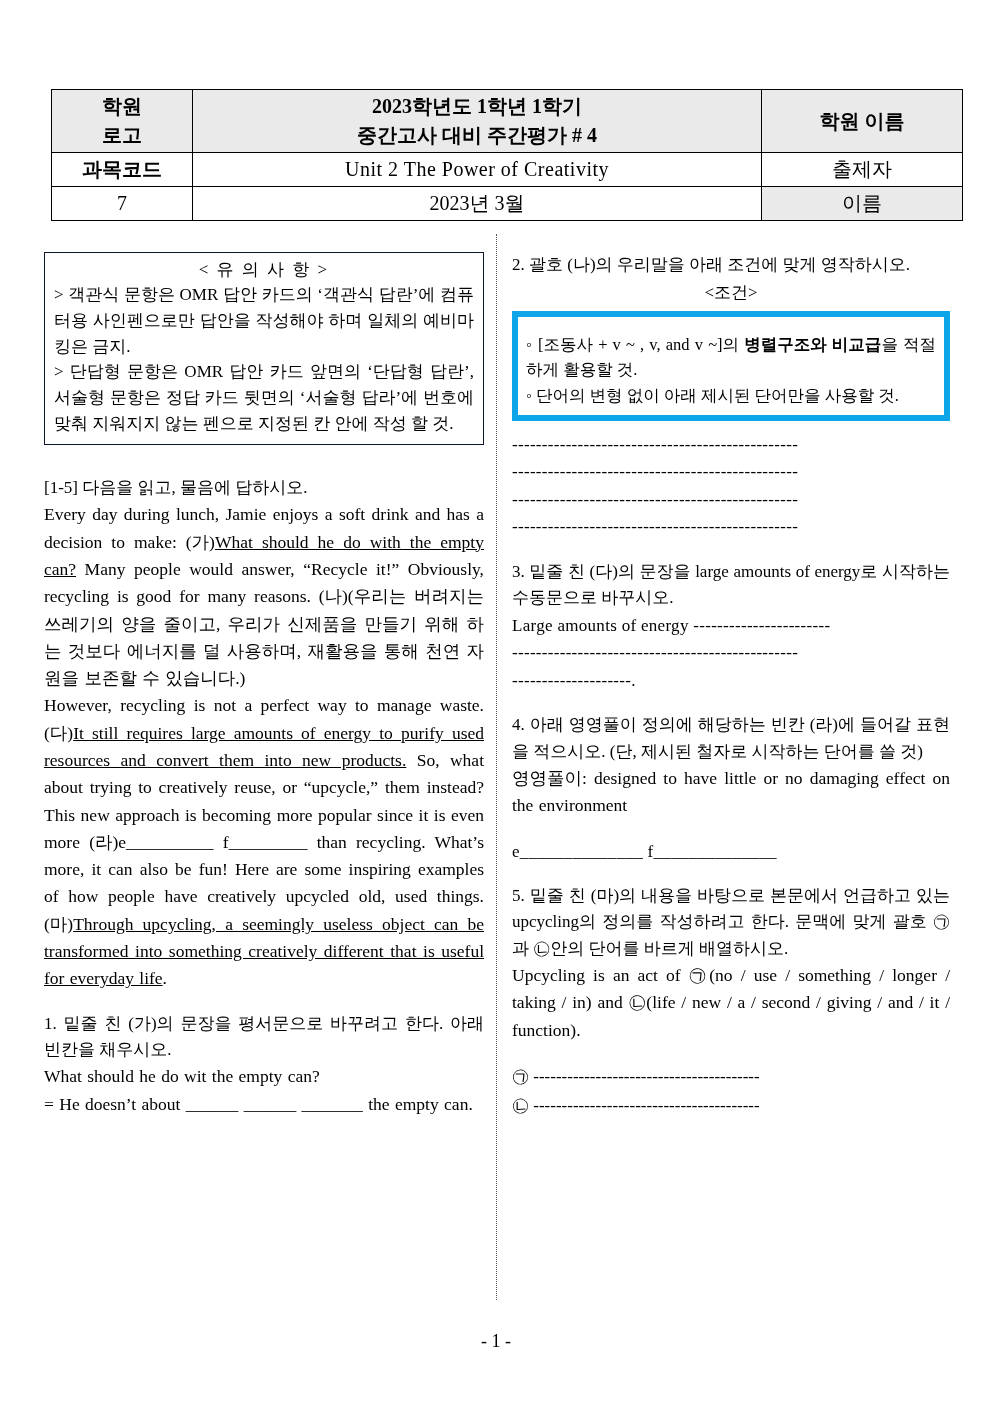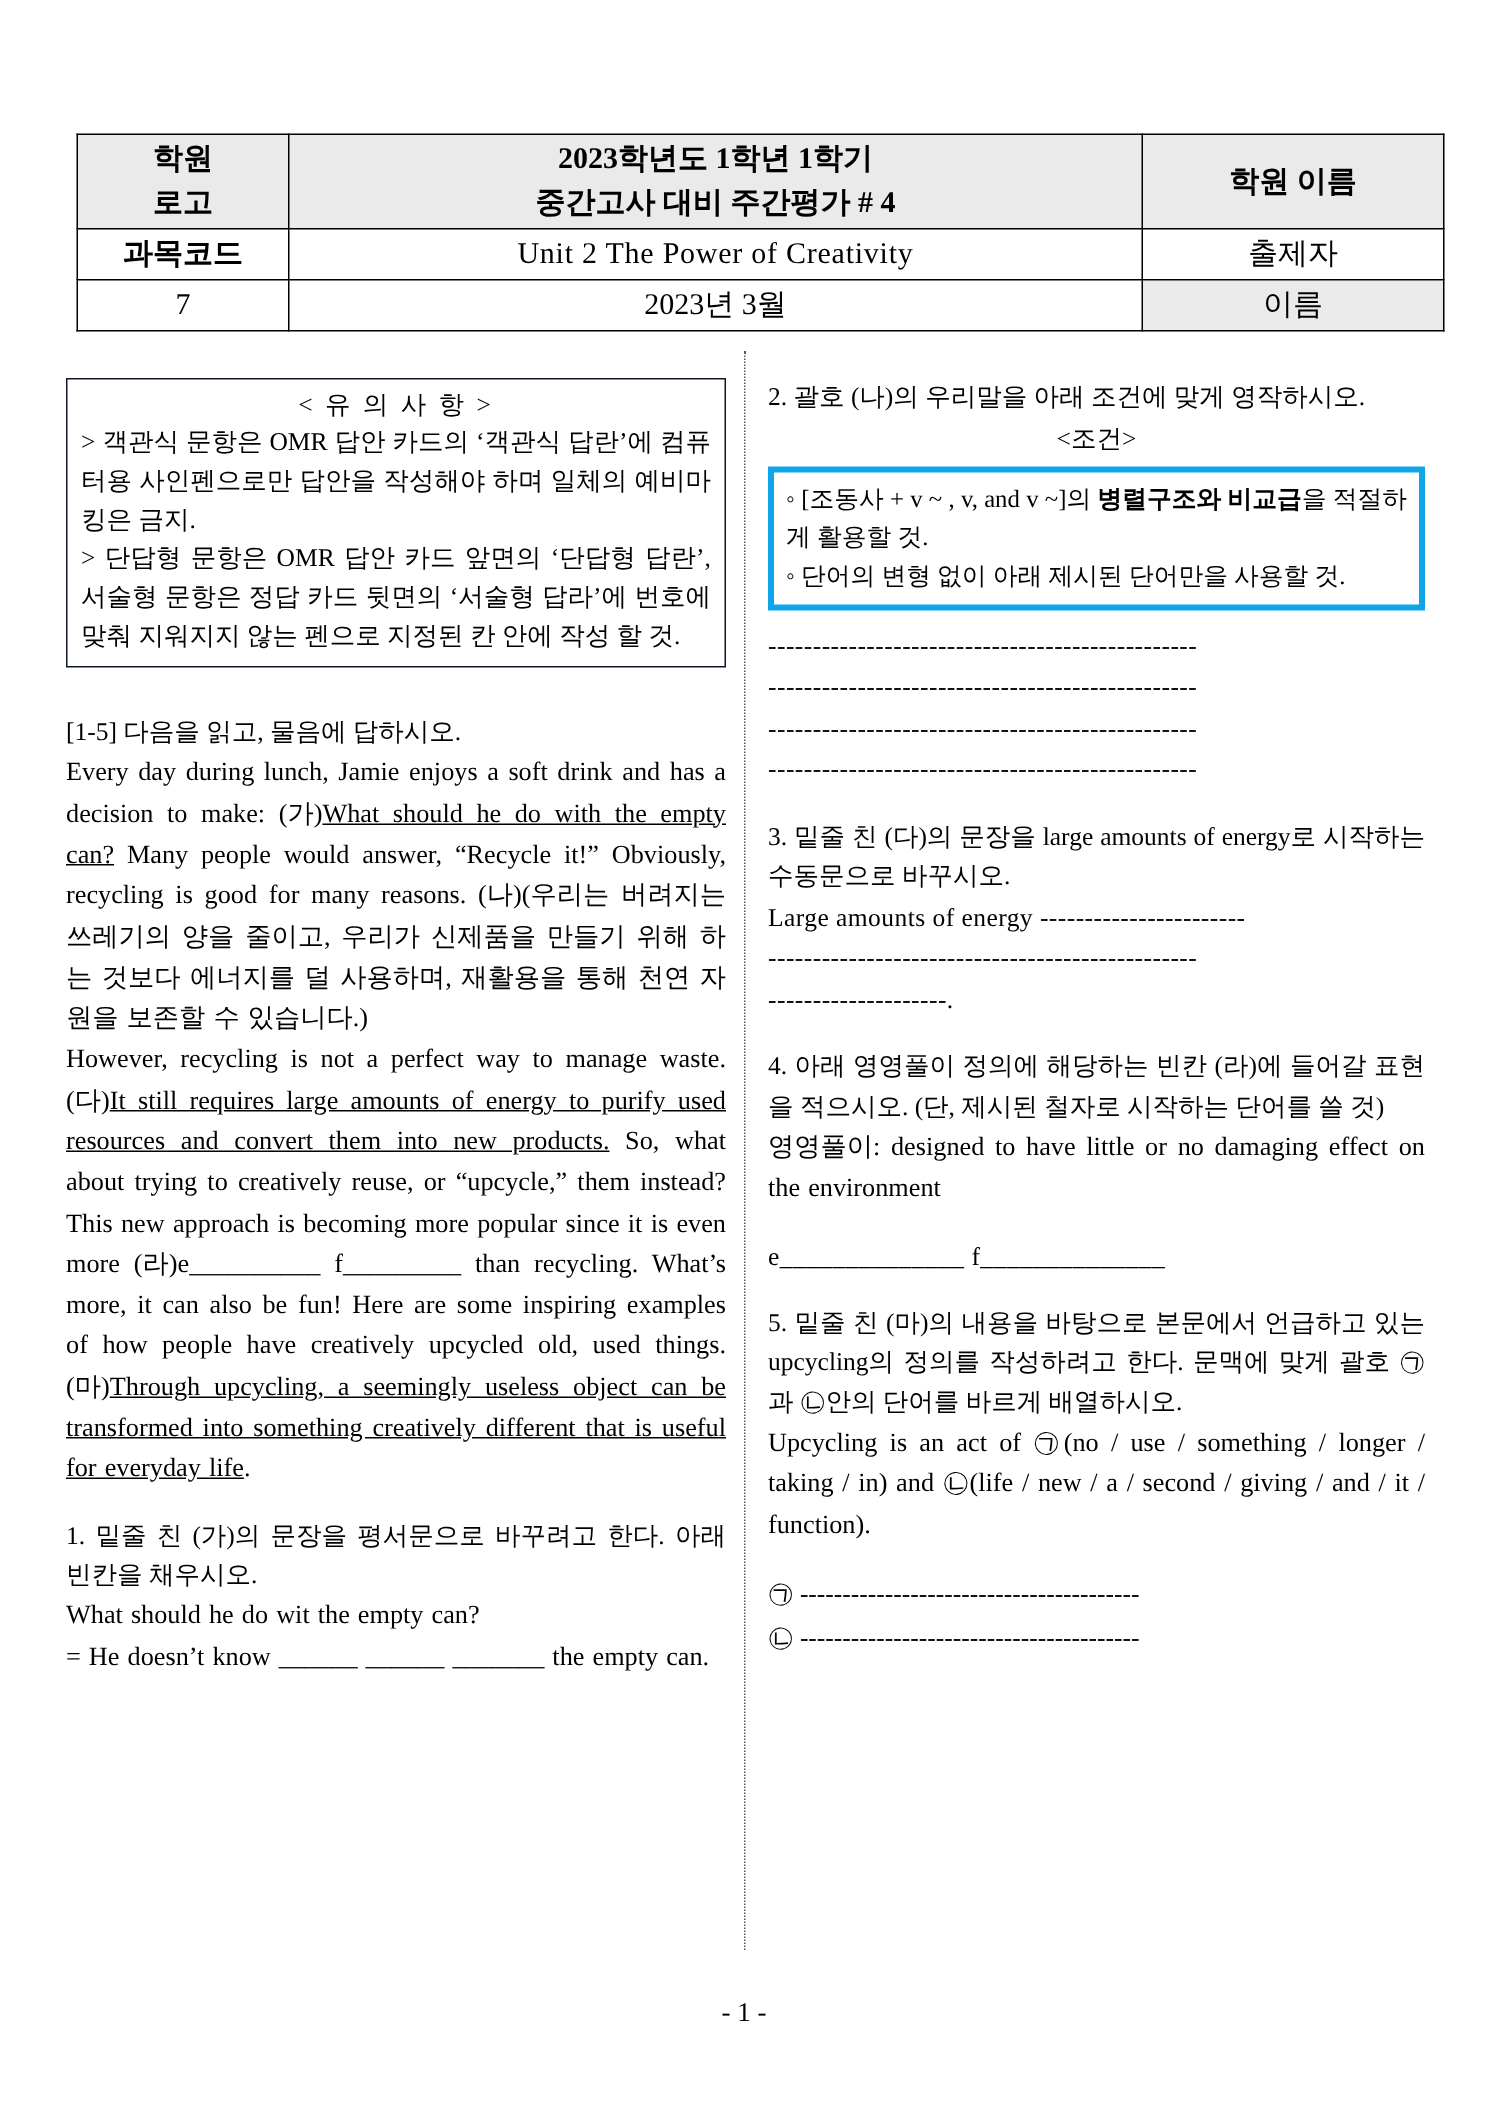--- a/index.html
+++ b/index.html
@@ -139,22 +139,22 @@
     word-spacing: 1px;
   }
 
   
   .cond-label {
     text-align: center;
     font-size: 17px;
     margin: 2px 0 4px 0;
   }
   .cond-box {
-    border: 4px solid #0ea5e9;
-    padding: 5px 8px 6px 8px;
+    border: 6px solid #0ea5e9;
+    padding: 15px 8px 6px 8px;
     box-sizing: border-box;
     width: 438px;
   }
   .cond-item {
     font-size: 16.5px;
     line-height: 1.56;
     text-align: justify;
     text-align-last: left;
     margin: 0;
   }
@@ -246,21 +246,21 @@
 
     <p class="passage"><span>Every day during lunch, Jamie enjoys a soft drink and has a decision to make: (가)</span><span class="u">What should he do with the empty can?</span><span> Many people would answer, “Recycle it!” Obviously, recycling is good for many reasons. (나)(우리는 버려지는 쓰레기의 양을 줄이고, 우리가 신제품을 만들기 위해 하는 것보다 에너지를 덜 사용하며, 재활용을 통해 천연 자원을 보존할 수 있습니다.)</span></p>
 
     <p class="passage"><span>However, recycling is not a perfect way to manage waste. (다)</span><span class="u">It still requires large amounts of energy to purify used resources and convert them into new products.</span><span> So, what about trying to creatively reuse, or “upcycle,” them instead? This new approach is becoming more popular since it is even more (라)e__________ f_________ than recycling. What’s more, it can also be fun! Here are some inspiring examples of how people have creatively upcycled old, used things. (마)</span><span class="u">Through upcycling, a seemingly useless object can be transformed into something creatively different that is useful for everyday life</span><span>.</span></p>
 
     <div class="gap-md"></div>
 
     <div class="q-block">
       <p class="q-stem">1. 밑줄 친 (가)의 문장을 평서문으로 바꾸려고 한다. 아래 빈칸을 채우시오.</p>
       <p class="q-en-left">What should he do wit the empty can?</p>
-      <p class="q-en">= He doesn’t know ______ ______ _______ the empty can.</p>
+      <p class="q-en">= He doesn’t about ______ ______ _______ the empty can.</p>
     </div>
 
   </div>
 
   <div class="col-right">
 
     <div class="q-block">
       <p class="q-stem">2. 괄호 (나)의 우리말을 아래 조건에 맞게 영작하시오.</p>
       <div class="cond-label">&lt;조건&gt;</div>
       <div class="cond-box">

